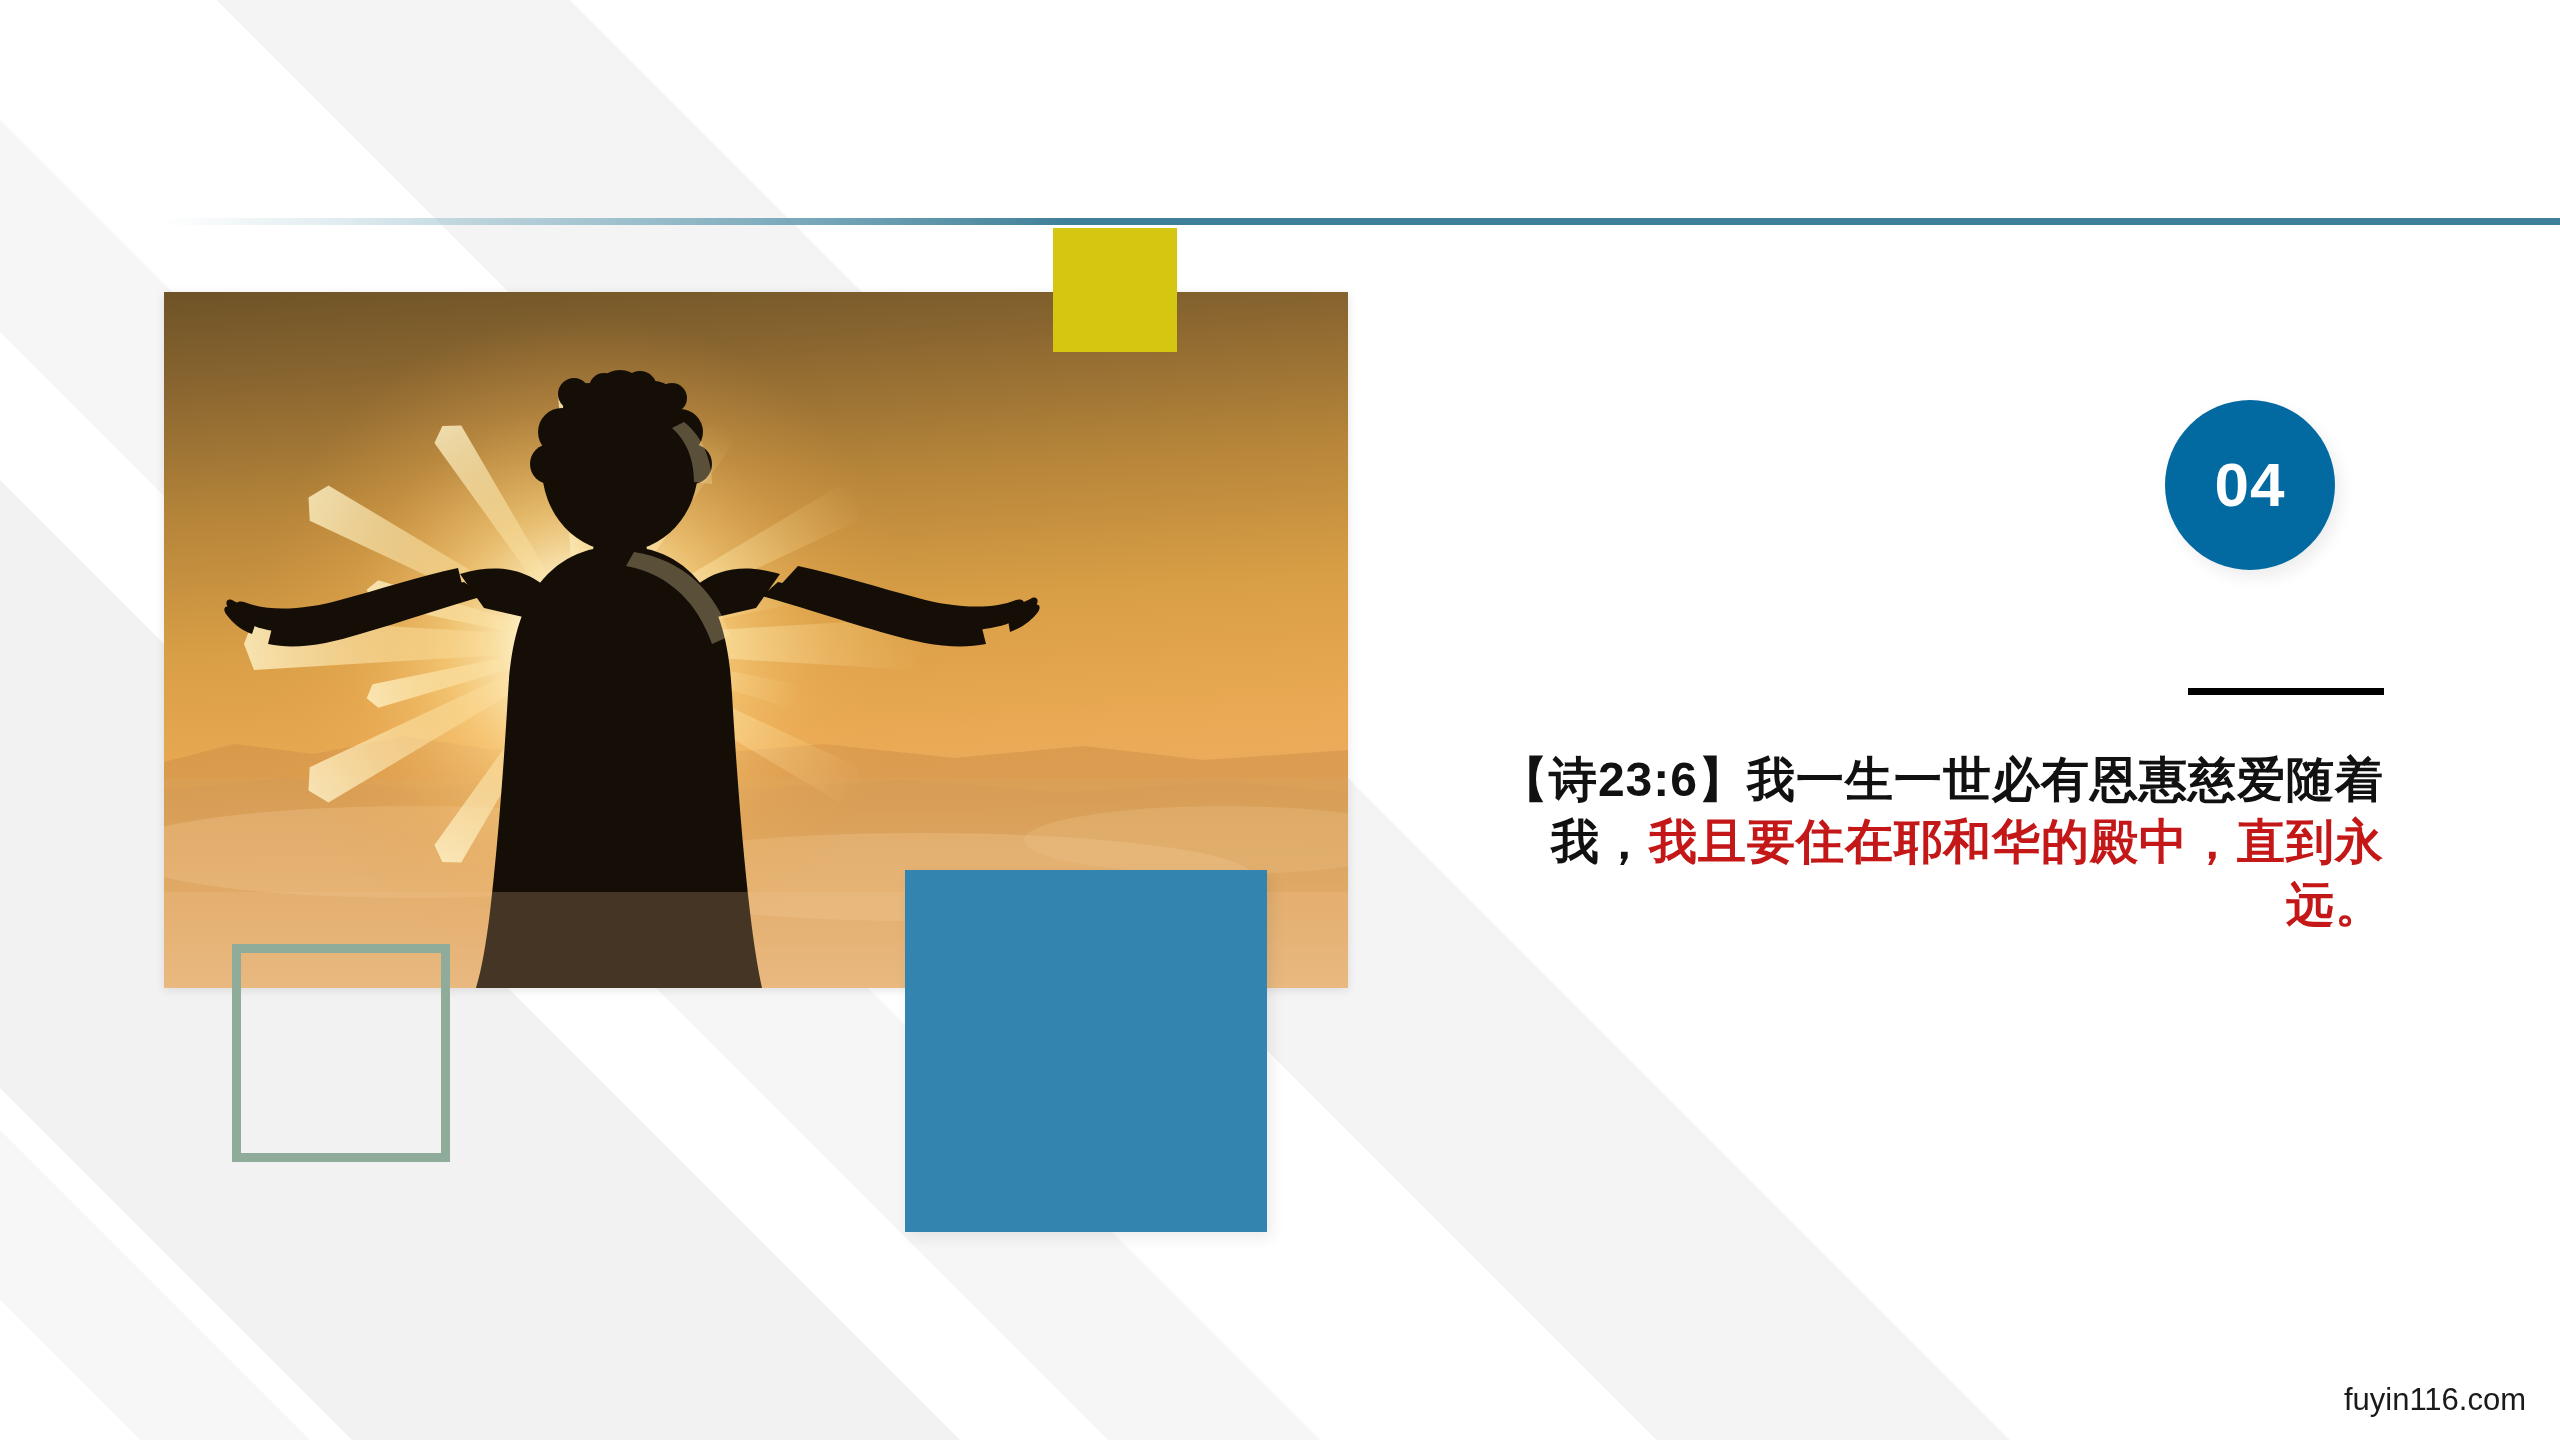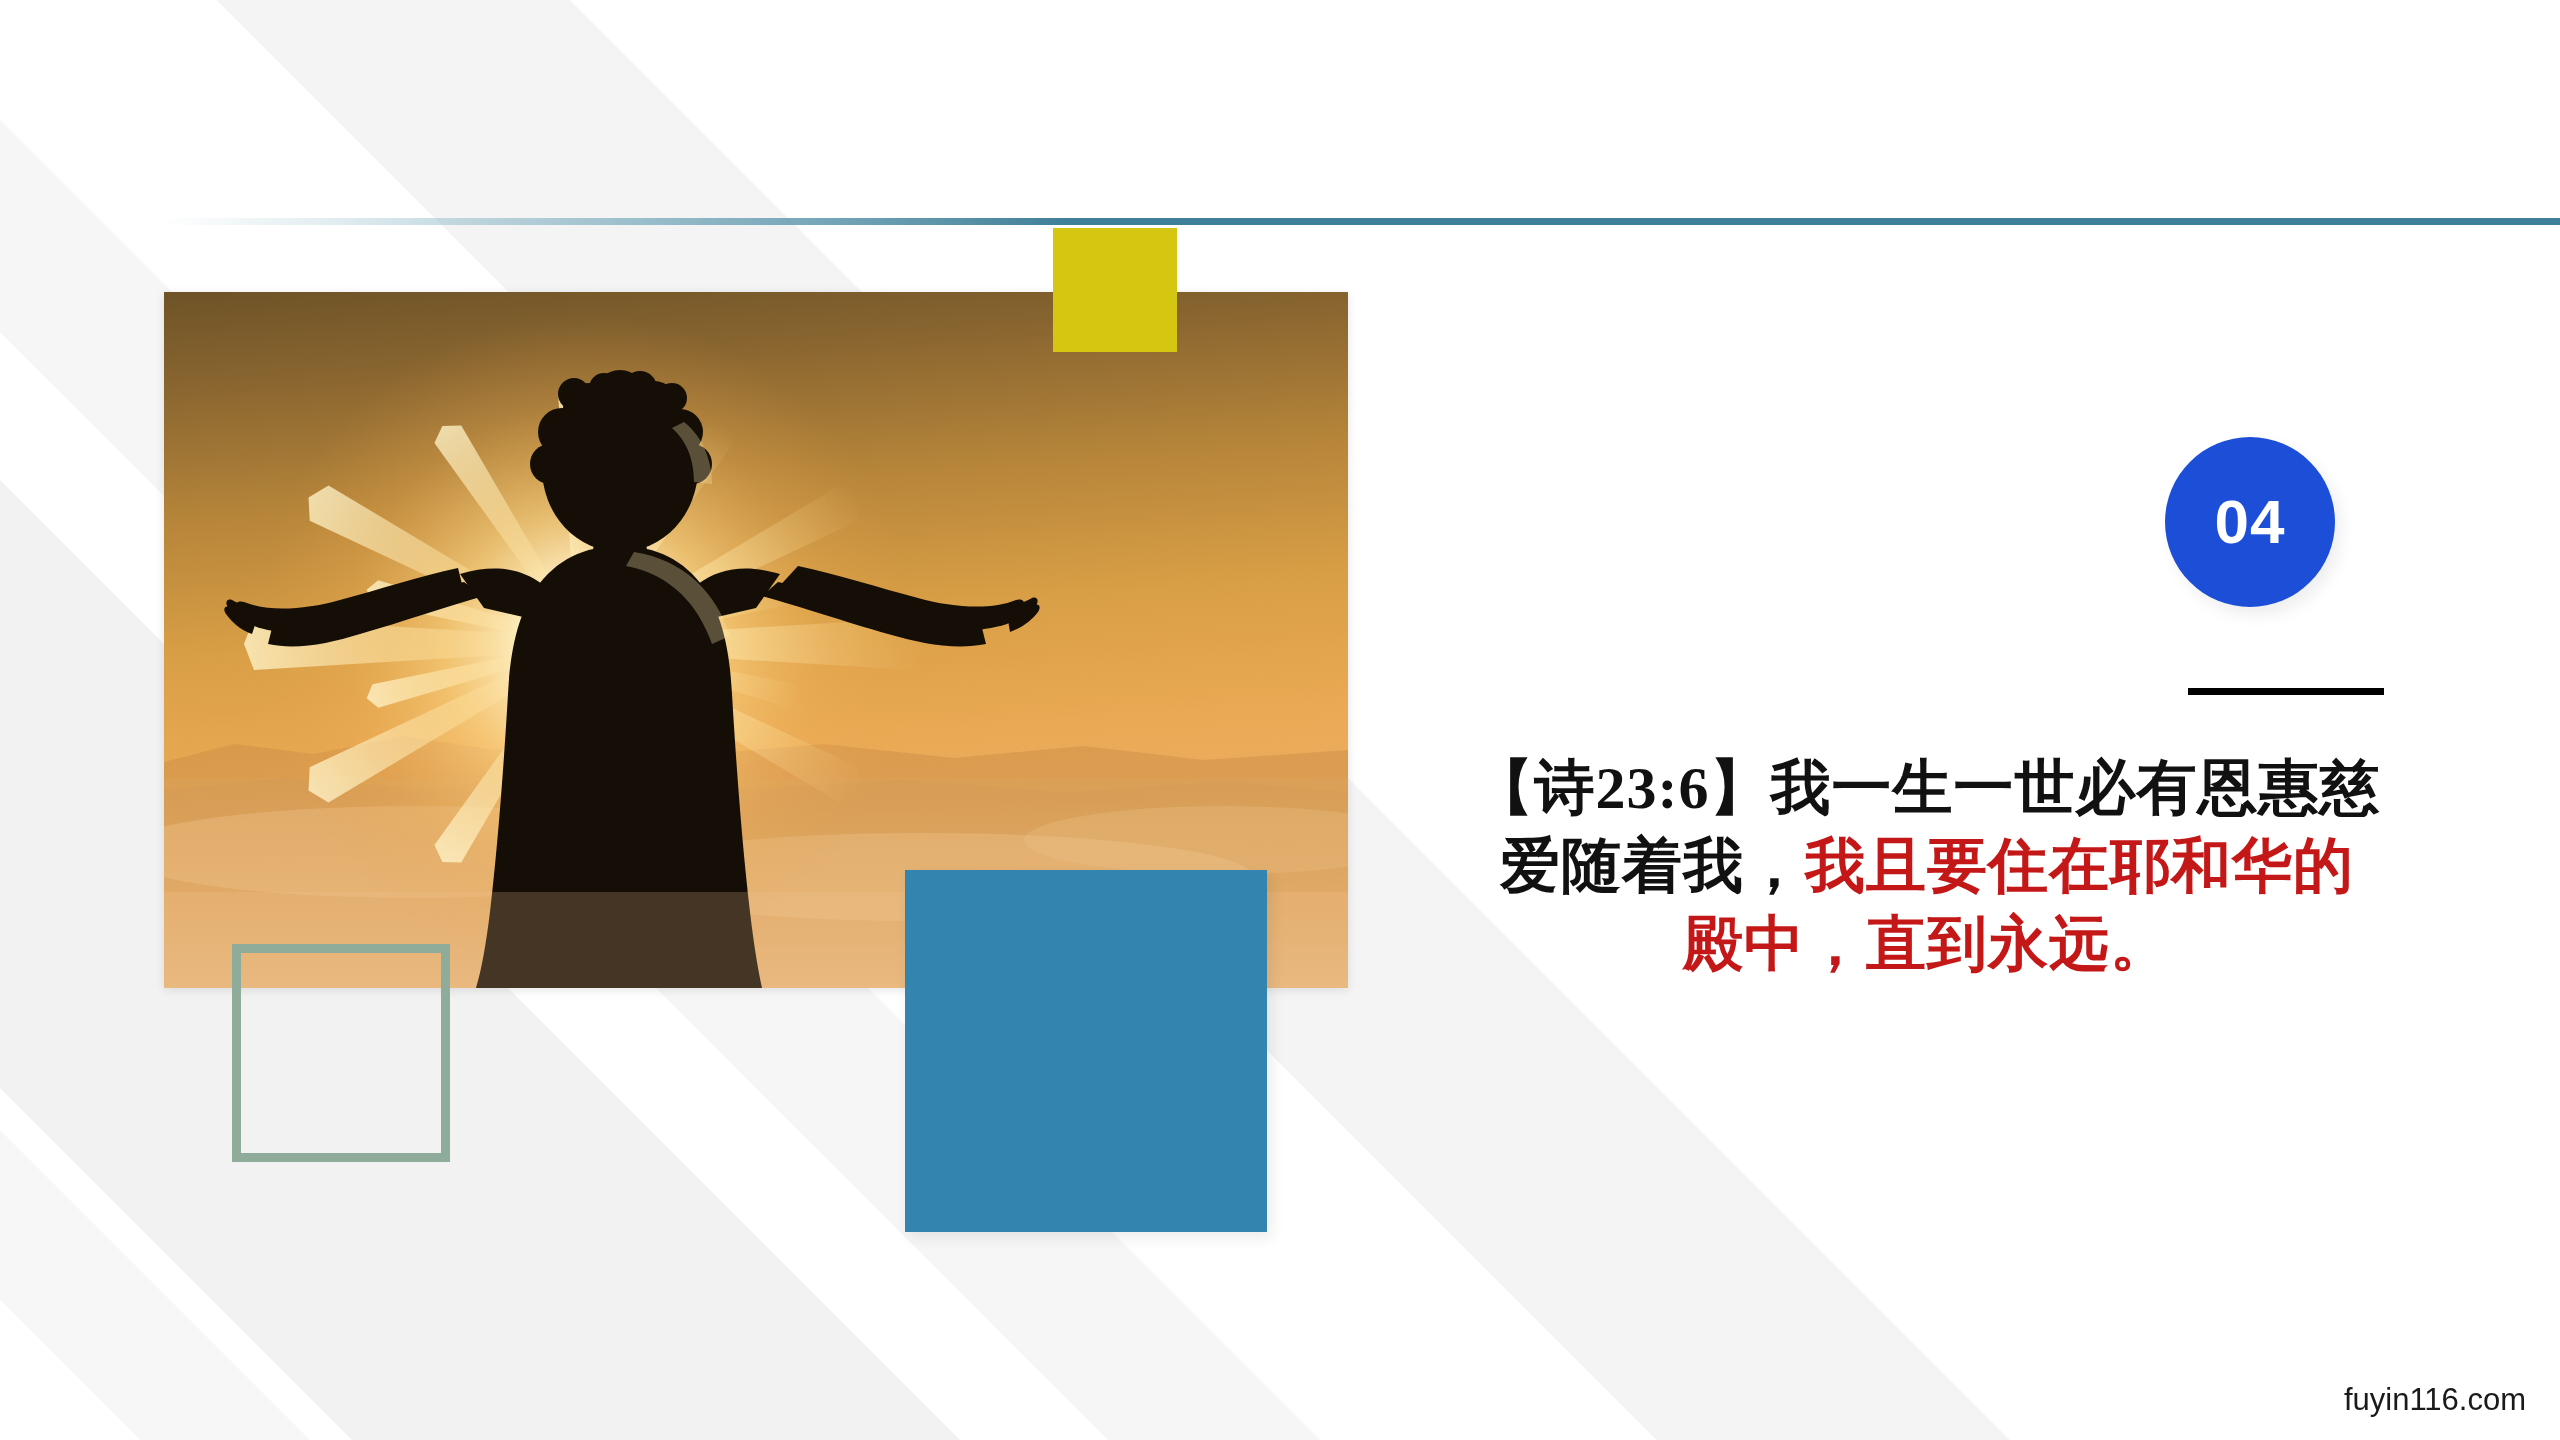--- a/index.html
+++ b/index.html
@@ -43,22 +43,22 @@
   .photo svg{display:block;width:100%;height:100%;}
 
   
   .sq-yellow{position:absolute;left:1053px;top:228px;width:124px;height:124px;background:#d4c611;z-index:6;}
   .sq-blue{position:absolute;left:905px;top:870px;width:362px;height:362px;background:#3484b0;z-index:6;
            box-shadow:4px 6px 14px rgba(0,0,0,.08);}
   .sq-green{position:absolute;left:232px;top:944px;width:218px;height:218px;border:9px solid #8fab99;box-sizing:border-box;z-index:6;}
 
   
   .badge{
-    position:absolute;left:2165px;top:437px;width:170px;height:170px;border-radius:50%;
-    background:#1d4ed8;z-index:7;
+    position:absolute;left:2165px;top:400px;width:170px;height:170px;border-radius:50%;
+    background:#0369a1;z-index:7;
     display:flex;align-items:center;justify-content:center;
     box-shadow:6px 8px 16px rgba(0,0,0,.07);
   }
   .badge-num{
     color:#ffffff;font-size:62px;font-weight:bold;letter-spacing:1px;line-height:1;
     font-family:"Liberation Sans","DejaVu Sans",sans-serif;
   }
 
   
   .right-col{position:absolute;left:1470px;top:640px;width:1010px;z-index:8;text-align:right;}
@@ -66,23 +66,23 @@
     font-size:112px;font-weight:bold;color:#3c3c3c;line-height:1.1;
     letter-spacing:6px;margin:0;padding-right:22px;
     text-shadow:5px 6px 5px rgba(120,120,120,.45);
     font-family:"DejaVu Sans","Liberation Sans",sans-serif;
   }
   .title-rule{
     display:block;margin:48px 96px 0 auto;width:196px;height:7px;background:#000000;
   }
   .verse{
     margin:54px 0 0 0;padding:0 96px 0 0;
-    font-size:60px;font-weight:bold;line-height:1.30;
-    color:#111111;text-align:center;letter-spacing:1px;
-    font-family:Liberation Serif, serif;
+    font-size:48px;font-weight:bold;line-height:1.30;
+    color:#111111;text-align:right;letter-spacing:1px;
+    font-family:Liberation Sans, sans-serif;
   }
   .verse .hl{color:#c41818;}
 
   
   .watermark{
     position:absolute;right:34px;bottom:22px;z-index:9;
     font-size:31px;color:#1a1a1a;letter-spacing:0px;
     font-family:"Liberation Sans","DejaVu Sans",sans-serif;
   }
 </style>

